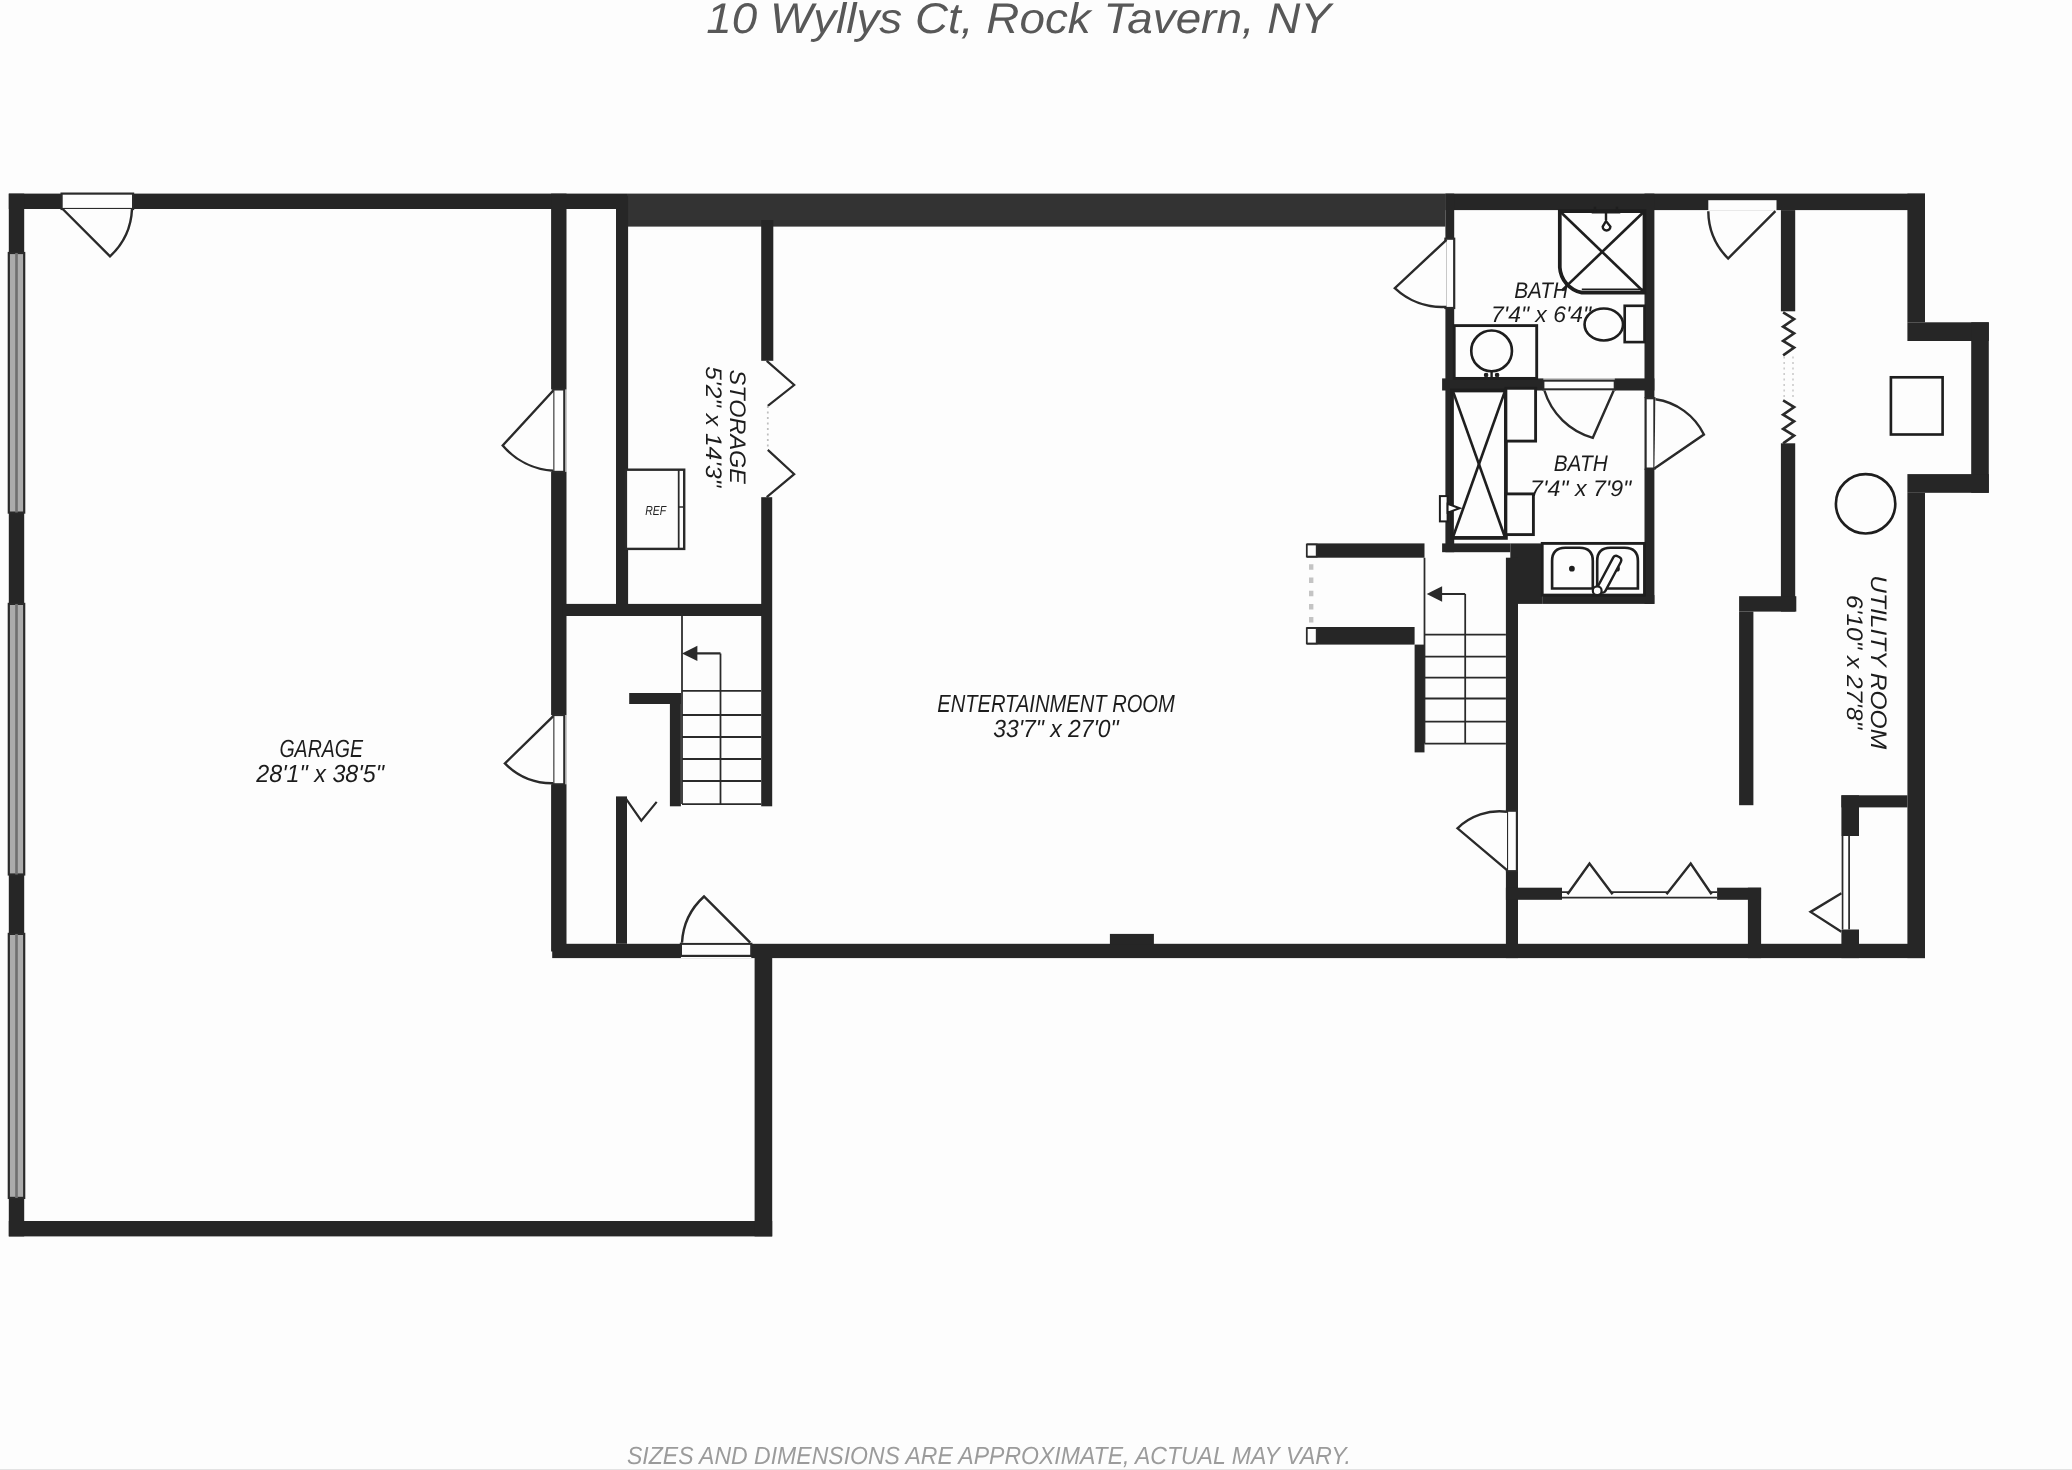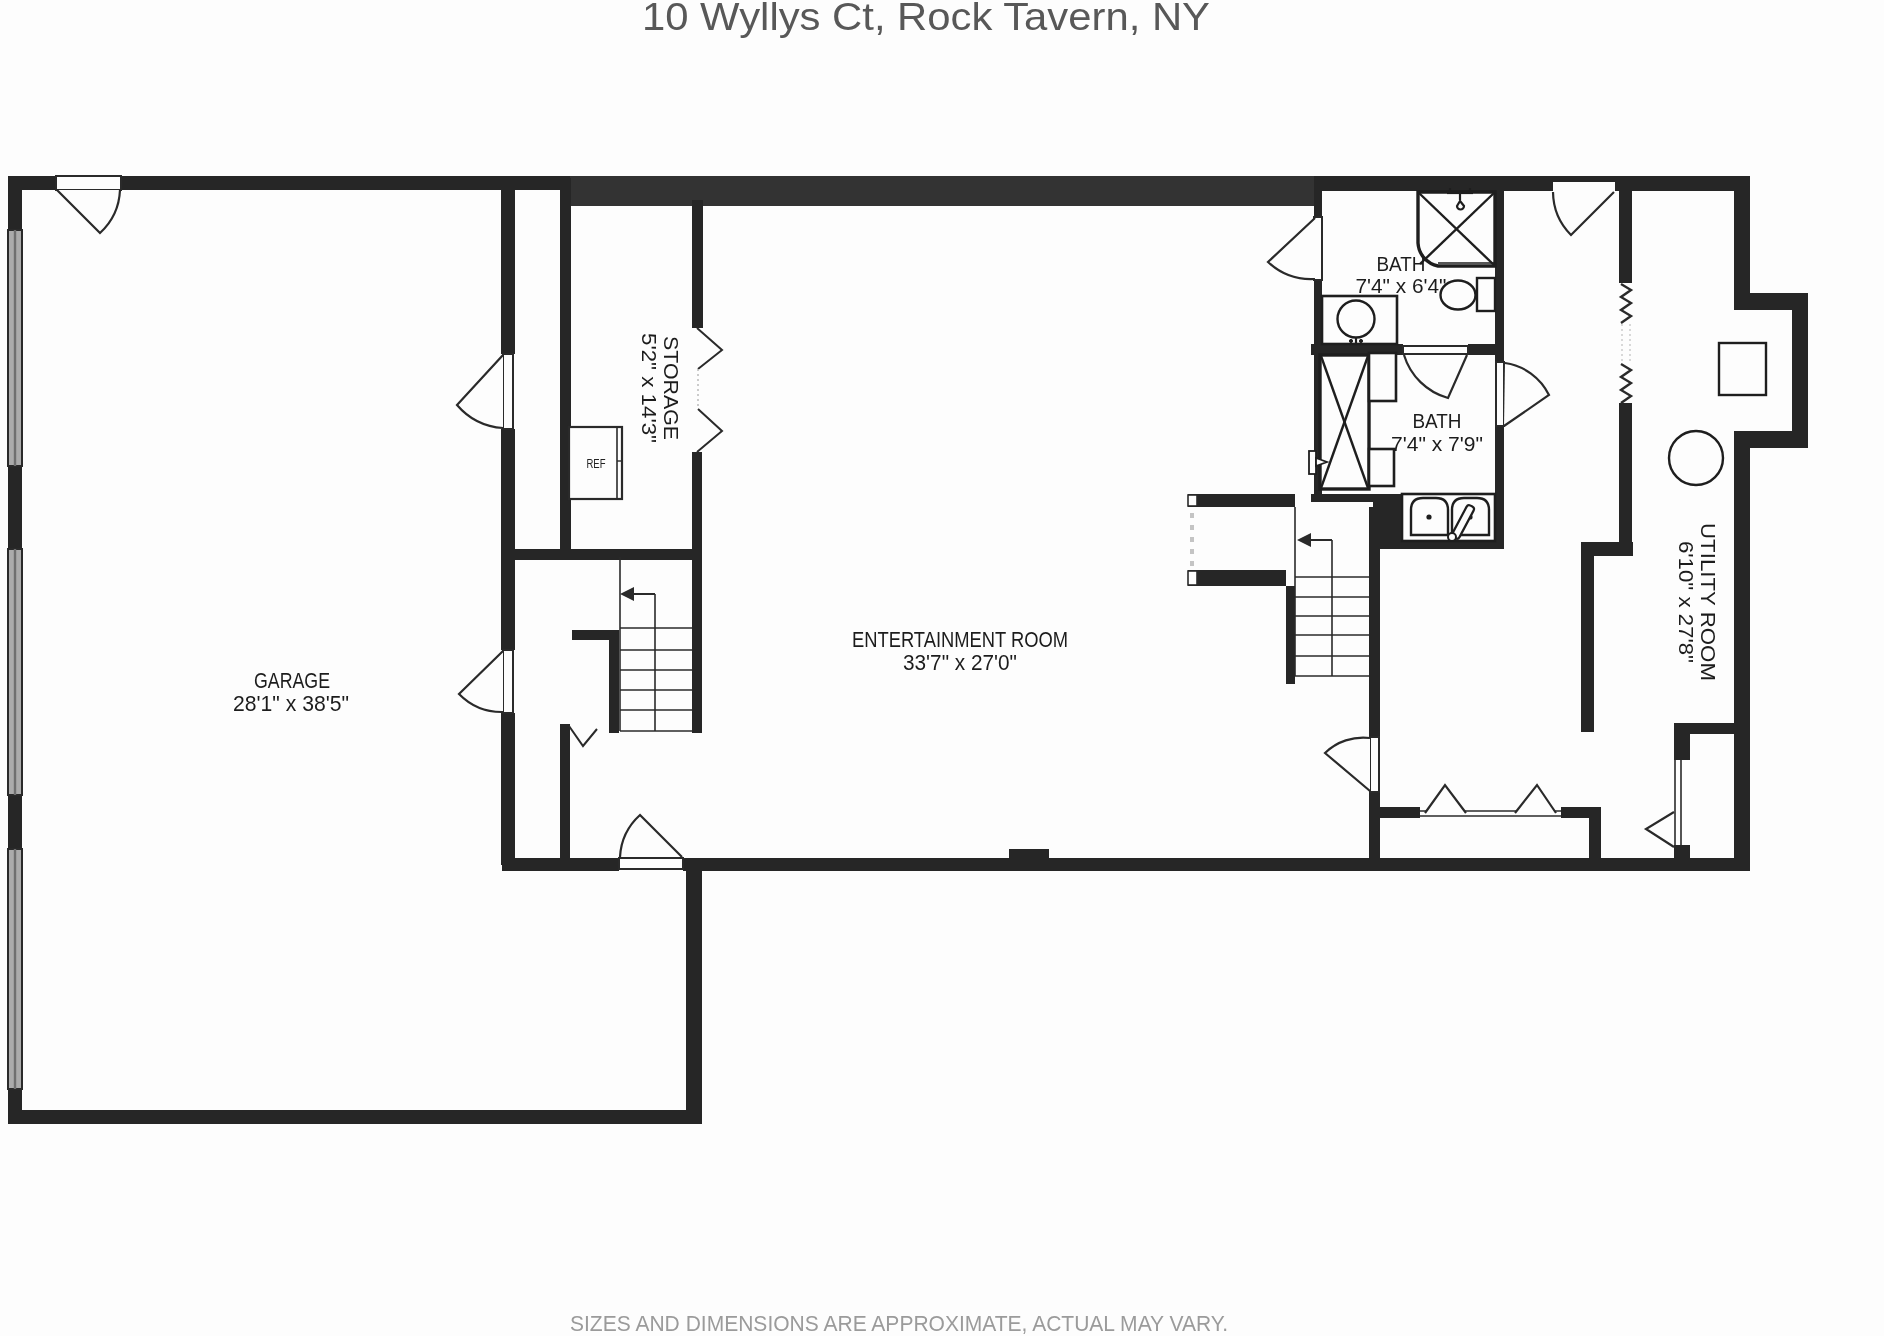--- a/index.html
+++ b/index.html
@@ -1,17 +1,17 @@
 <!DOCTYPE html>
 <html><head>
 <meta charset="utf-8">
 <style>
   html,body{margin:0;padding:0;background:#ffffff;}
   .page{position:relative;width:1884px;height:1336px;background:#3b82f6;overflow:hidden;filter:grayscale(1);
-        font-family:"Liberation Sans", sans-serif;}
+        font-family:"Liberation Sans", sans-serif;font-style:italic;}
   svg{position:absolute;left:0;top:0;}
   text{font-family:"Liberation Sans", sans-serif;}
 </style>
 </head>
 <body>
 <div class="page">
 <svg width="1884" height="1336" viewBox="0 0 1884 1336">
 
   <rect x="0" y="0" width="1884" height="1336" fill="#fdfdfd"></rect>
 

